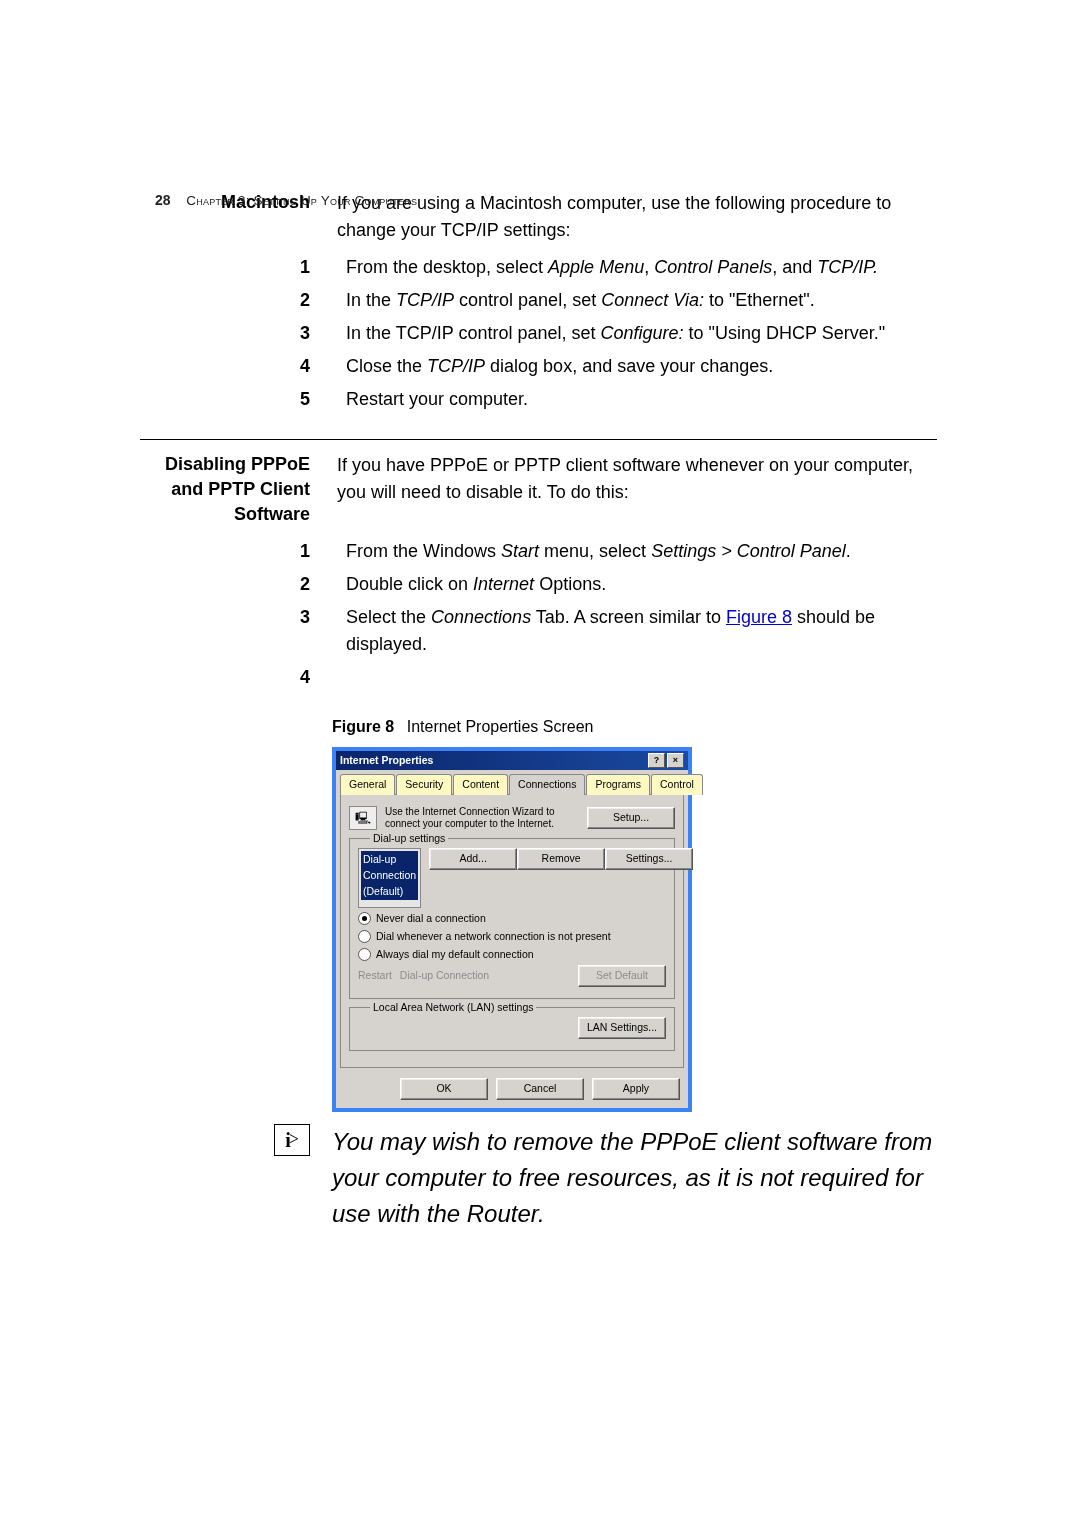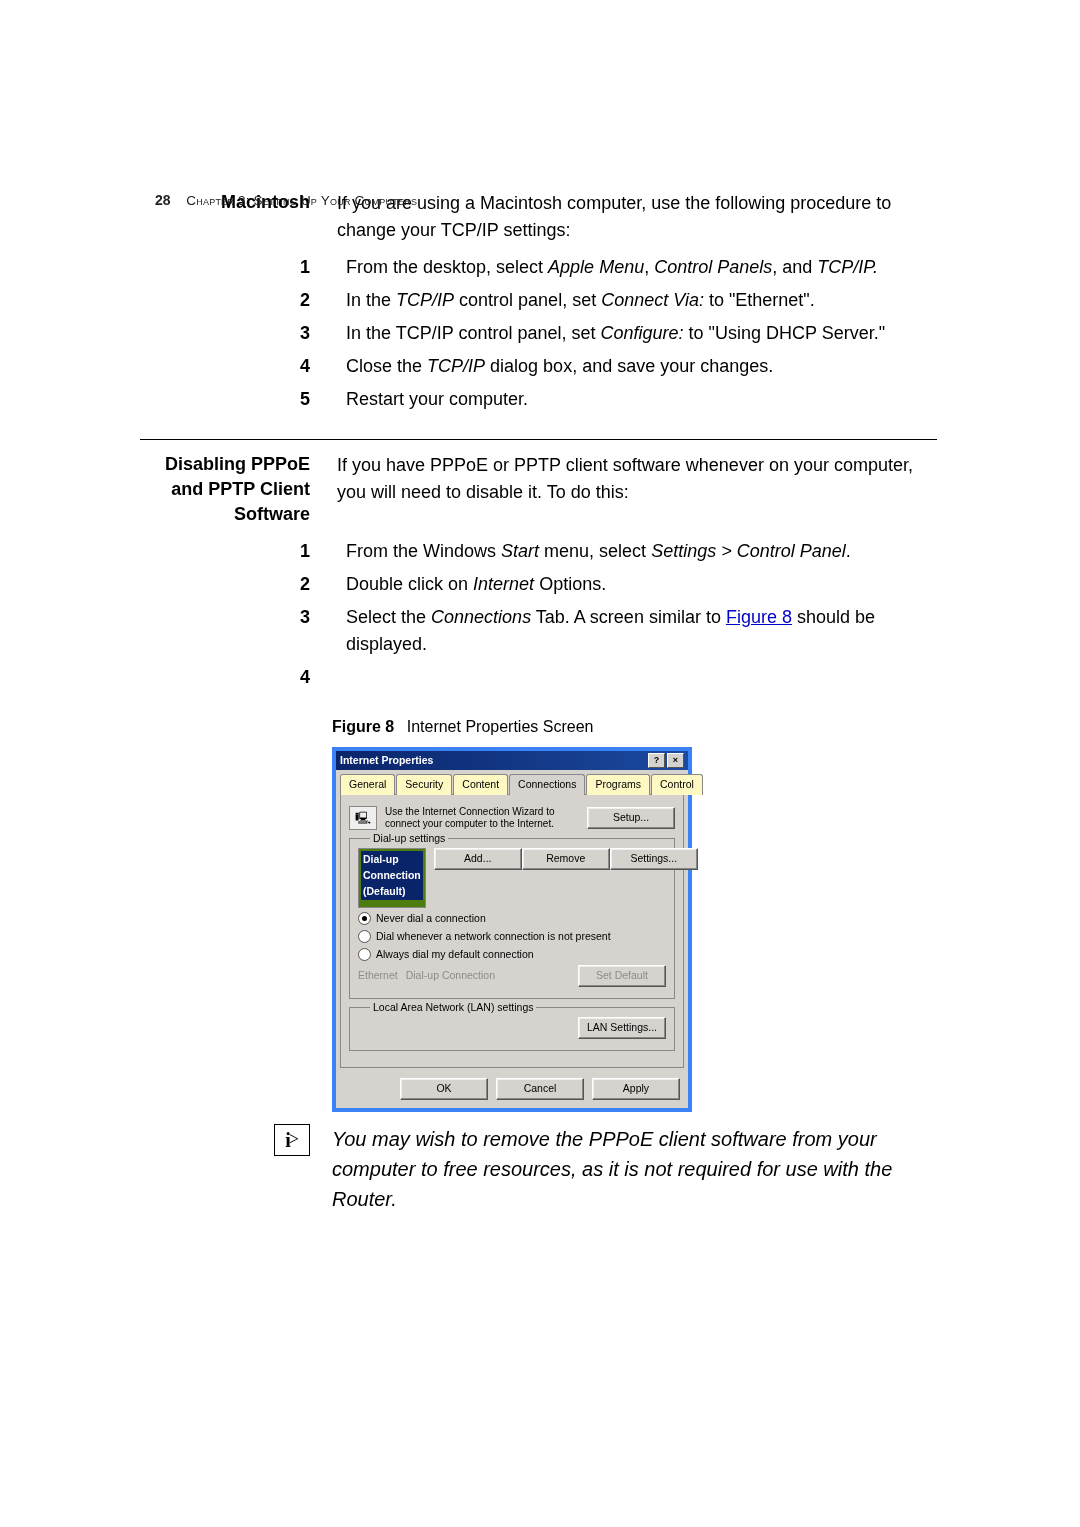--- a/index.html
+++ b/index.html
@@ -165,22 +165,22 @@
   .wbtn.disabled { color:#8c8c8c; }
   .fieldset {
     border:1px solid #888; padding:6px 8px 8px 8px; margin:8px 0;
     position:relative;
   }
   .fieldset .legend {
     position:absolute; top:-8px; left:20px;
     background:#d6d3ce; padding:0 3px; font-size:10.5px;
   }
   .listbox {
-    background:#4d7c0f; border:1px solid #888; height:54px;
-    padding:2px; font-size:10.5px;font-weight:bold;
+    background:#e5e5e5; border:1px solid #888; height:54px;
+    padding:2px; font-size:10.5px;
   }
   .listbox .sel { background:#0a246a; color:#fff; padding:1px 2px; display:inline-block; }
   .radio { display:flex; align-items:center; gap:5px; margin:2px 0; font-size:10.5px;}
   .radiodot {
     width:11px;height:11px;border:1px solid #555;border-radius:50%;
     display:inline-flex;align-items:center;justify-content:center;background:#fff;
   }
   .radiodot.on::after{content:"";width:5px;height:5px;border-radius:50%;background:#000;}
   .disabled-txt { color:#8c8c8c; }
   .btnrow { display:flex; justify-content:flex-end; gap:8px; padding:6px 8px 8px 8px; background:#d6d3ce;}
@@ -188,21 +188,21 @@
     width:26px;height:22px;background:#eee;border:1px solid #888;
     display:inline-flex;align-items:center;justify-content:center;font-size:12px;
   }
   .smalltext{font-size:10px;line-height:1.2;}
   .tip-block {
     margin-top: 12px;
     display: grid;
     grid-template-columns: 170px 1fr;
     column-gap: 22px;
   }
-  .tip-block .tip-text { font-style: italic; font-size: 20px;}
+  .tip-block .tip-text { font-style: italic; font-size: 24px;}
 </style>
 </head>
 <body>
 
 <div class="page">
   <div class="running-head">
     <span class="page-num">28</span>
     <span class="chap">Chapter 3: Setting Up Your Computers</span>
   </div>
 
@@ -317,21 +317,21 @@
               </div>
               <div class="radio">
                 <span class="radiodot"></span>
                 <span>Dial whenever a network connection is not present</span>
               </div>
               <div class="radio">
                 <span class="radiodot"></span>
                 <span>Always dial my default connection</span>
               </div>
               <div class="row">
-                <span class="disabled-txt">Ethernet</span>
+                <span class="disabled-txt">Restart</span>
                 <span class="disabled-txt grow">Dial-up Connection</span>
                 <span class="wbtn disabled">Set Default</span>
               </div>
             </div>
 
             <div class="fieldset">
               <span class="legend">Local Area Network (LAN) settings</span>
               <div class="row">
                 <span class="grow"></span>
                 <span class="wbtn">LAN Settings...</span>

